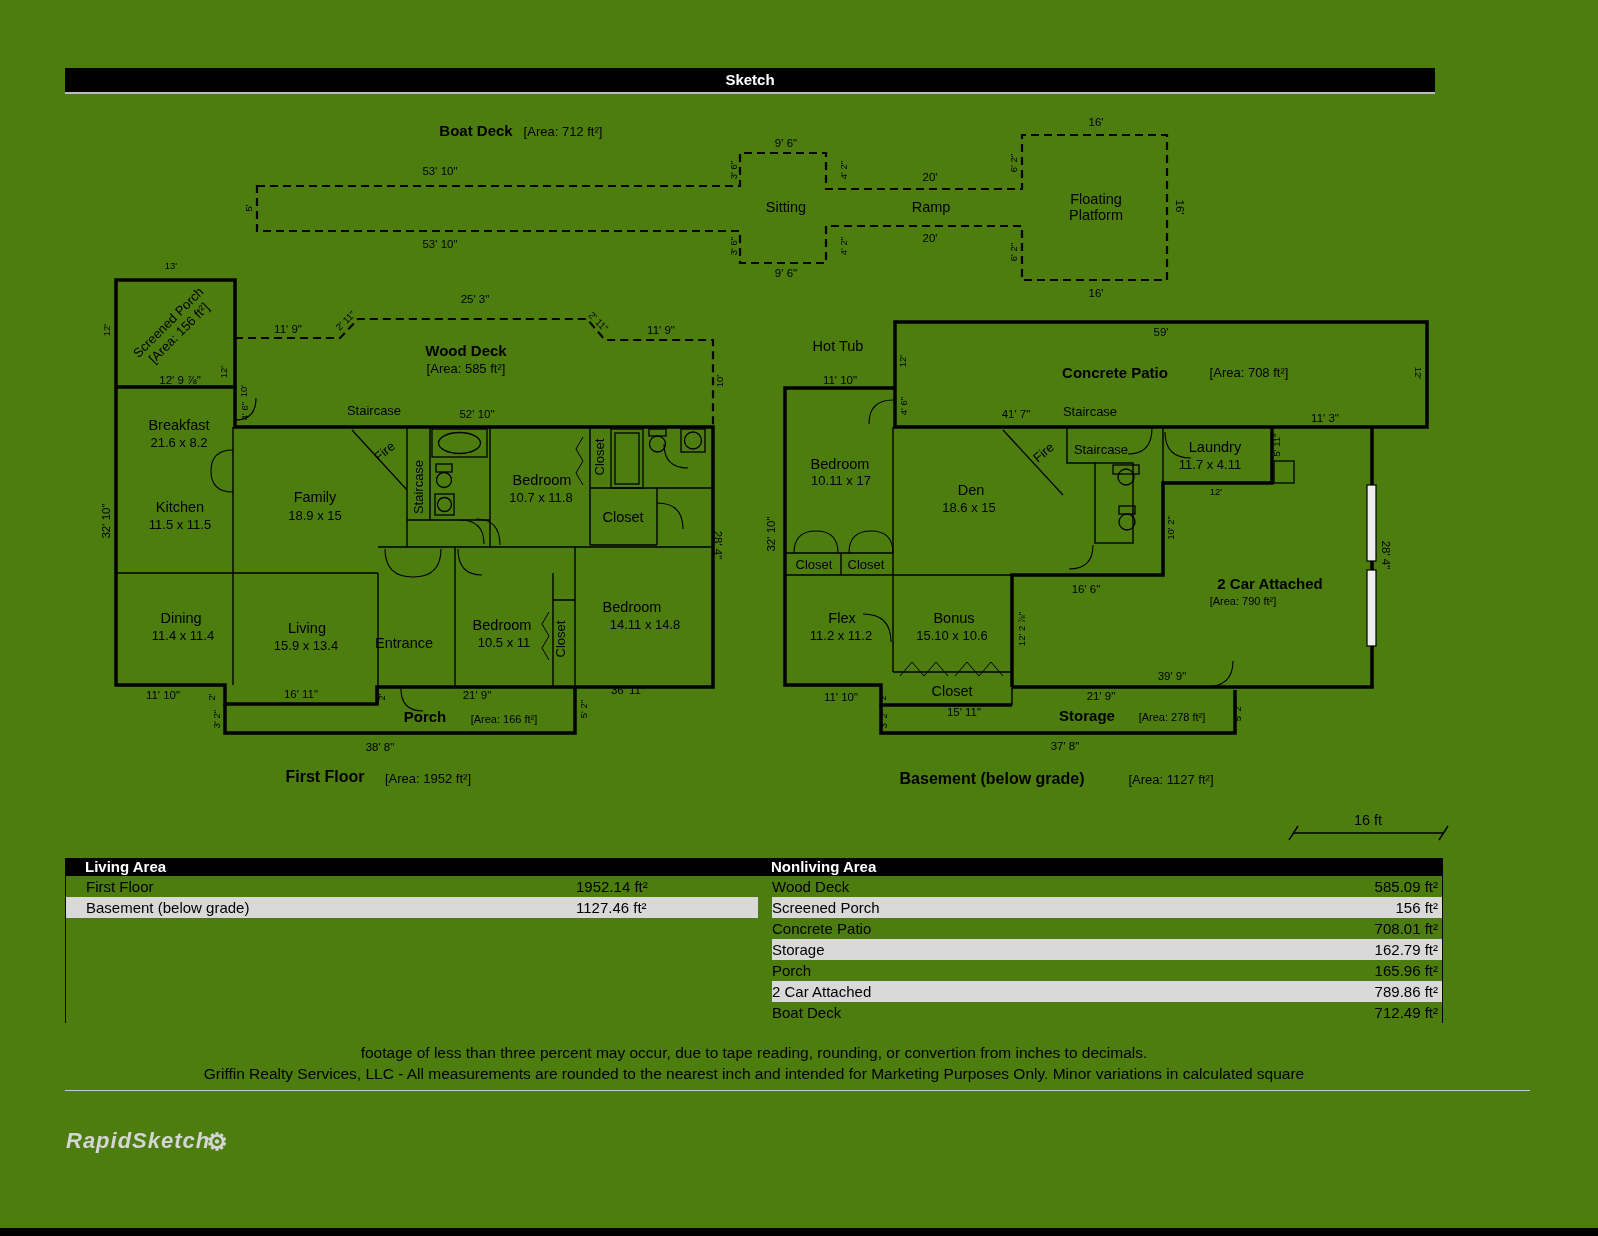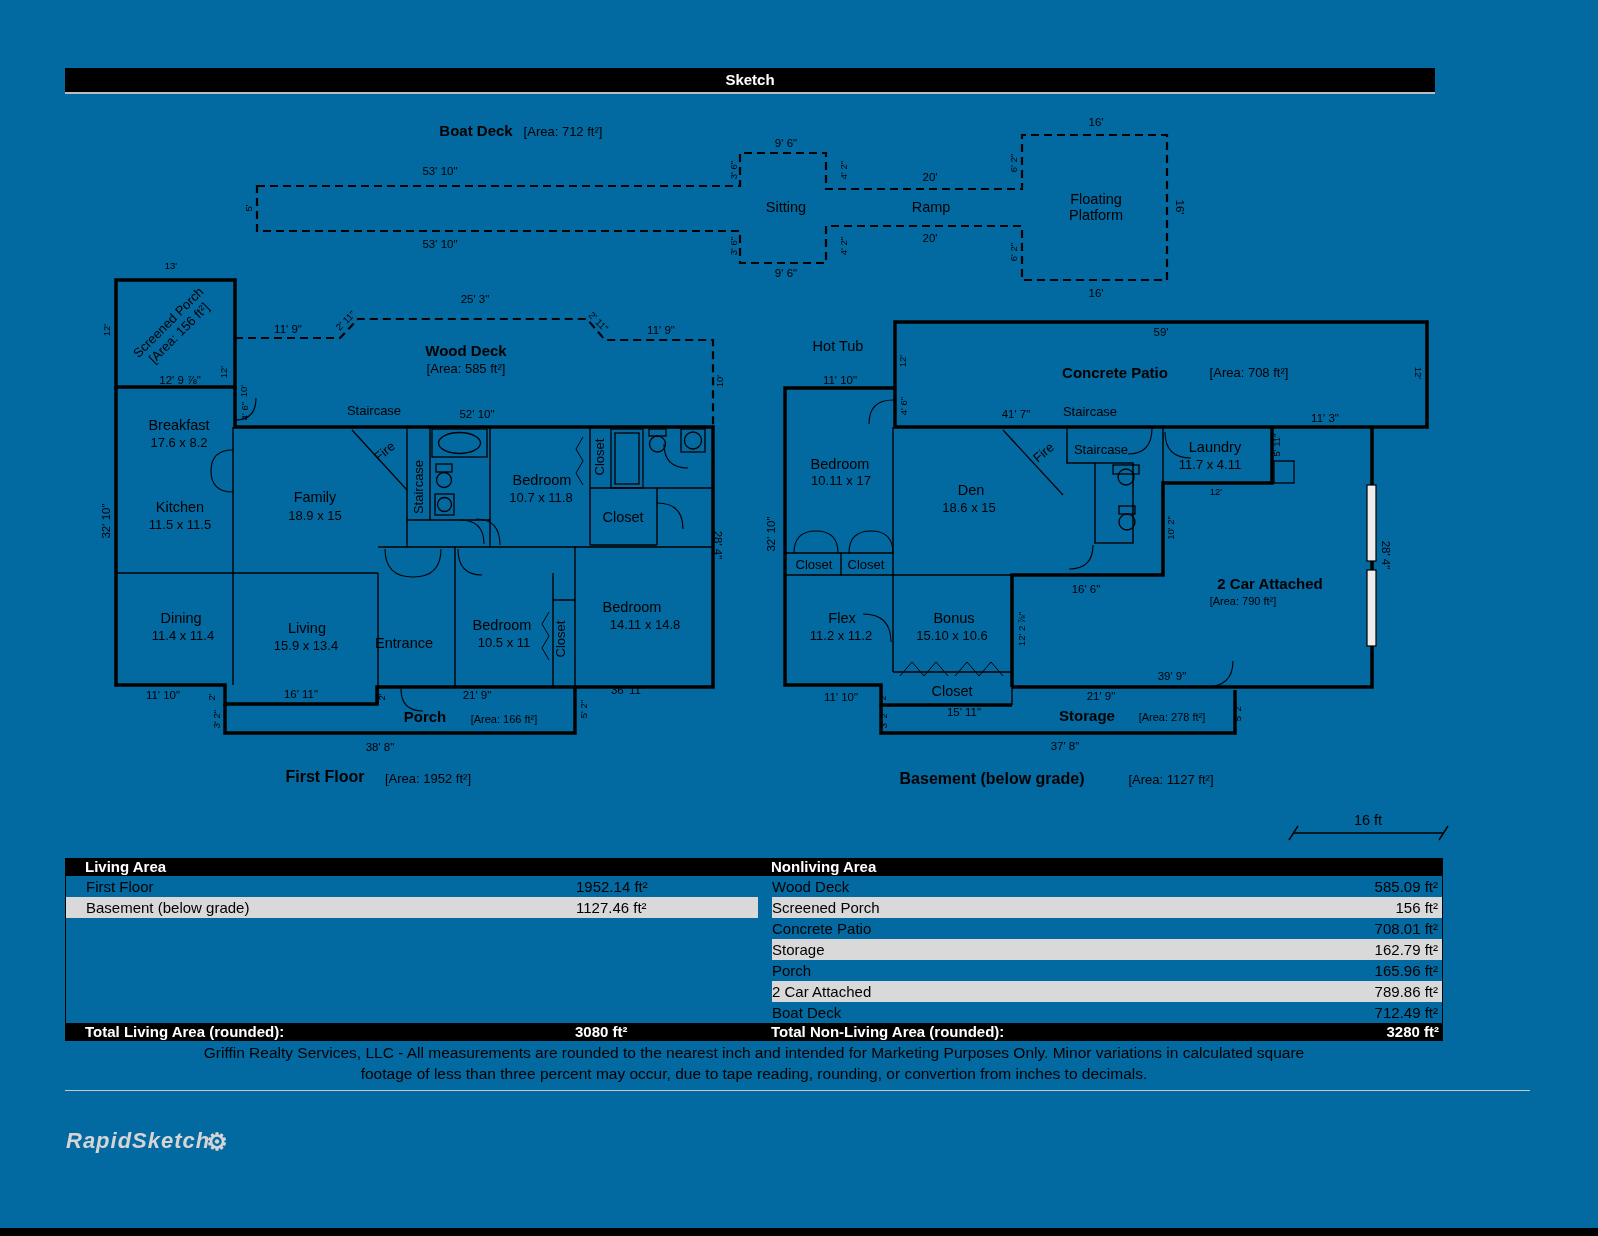--- a/index.html
+++ b/index.html
@@ -1,16 +1,16 @@
 <!DOCTYPE html>
 <html><head>
 <meta charset="utf-8">
 <style>
   html,body{margin:0;padding:0;background:#fff}
-  #canvas{position:relative;width:1598px;height:1236px;background:#0369a1;
+  #canvas{position:relative;width:1598px;height:1236px;background:#4d7c0f;
     font-family:"Liberation Sans",sans-serif;color:#000;overflow:hidden}
   svg.plan{position:absolute;left:0;top:0}
   .lbl{position:absolute;transform:translate(-50%,-50%);white-space:nowrap;
     font-size:12px;color:#000;line-height:1.12;text-align:center}
   .rm{font-size:14.5px}
   .d{font-size:11.5px}
   .ds{font-size:9.5px}
   .a{font-size:11px}
   .t13{font-size:13px}
   .t15{font-size:15px}
@@ -191,21 +191,21 @@
   <div class="lbl d" style="left:661px;top:330px">11' 9"</div>
   <div class="lbl b t15" style="left:466px;top:351px">Wood Deck</div>
   <div class="lbl t13" style="left:466px;top:369px">[Area: 585 ft²]</div>
   <div class="lbl ds v" style="left:720px;top:381px">10'</div>
   <div class="lbl t13" style="left:374px;top:411px">Staircase</div>
   <div class="lbl d" style="left:477px;top:414px">52' 10"</div>
   <div class="lbl ds v" style="left:244px;top:391px">10'</div>
   <div class="lbl ds v" style="left:245px;top:411px">4' 6"</div>
   <div class="lbl d v" style="left:106px;top:521px">32' 10"</div>
   <div class="lbl rm" style="left:179px;top:425px">Breakfast</div>
-  <div class="lbl t13" style="left:179px;top:443px">17.6 x 8.2</div>
+  <div class="lbl t13" style="left:179px;top:443px">21.6 x 8.2</div>
   <div class="lbl rm" style="left:180px;top:507px">Kitchen</div>
   <div class="lbl t13" style="left:180px;top:525px">11.5 x 11.5</div>
   <div class="lbl rm" style="left:315px;top:497px">Family</div>
   <div class="lbl t13" style="left:315px;top:516px">18.9 x 15</div>
   <div class="lbl t13 rm40" style="left:385px;top:452px">Fire</div>
   <div class="lbl t13 v" style="left:419px;top:487px">Staircase</div>
   <div class="lbl rm" style="left:181px;top:618px">Dining</div>
   <div class="lbl t13" style="left:183px;top:636px">11.4 x 11.4</div>
   <div class="lbl rm" style="left:307px;top:628px">Living</div>
   <div class="lbl t13" style="left:306px;top:646px">15.9 x 13.4</div>
@@ -328,31 +328,25 @@
         <span class="nname">2 Car Attached</span>
         <span class="nval">789.86 ft²</span>
       </div>
       <div class="trow">
         <span class="lname"></span>
         <span class="lval"></span>
         <span class="nname">Boat Deck</span>
         <span class="nval">712.49 ft²</span>
       </div>
     </div>
-    <div class="tfoot">
-      <span class="tl">Total Living Area (rounded):</span>
-      <span class="tlv">3080 ft²</span>
-      <span class="tnl">Total Non-Living Area (rounded):</span>
-      <span class="tnv">3280 ft²</span>
-    </div>
   </div>
 
   <div class="disc">
+    <div>footage of less than three percent may occur, due to tape reading, rounding, or convertion from inches to decimals.</div>
     <div>Griffin Realty Services, LLC - All measurements are rounded to the nearest inch and intended for Marketing Purposes Only. Minor variations in calculated square</div>
-    <div>footage of less than three percent may occur, due to tape reading, rounding, or convertion from inches to decimals.</div>
   </div>
   <div class="sep"></div>
 
   <div class="logo">
     <span>RapidSketch</span><span class="gear">⚙</span>
   </div>
 
   <div class="botbar"></div>
 
 </div>

